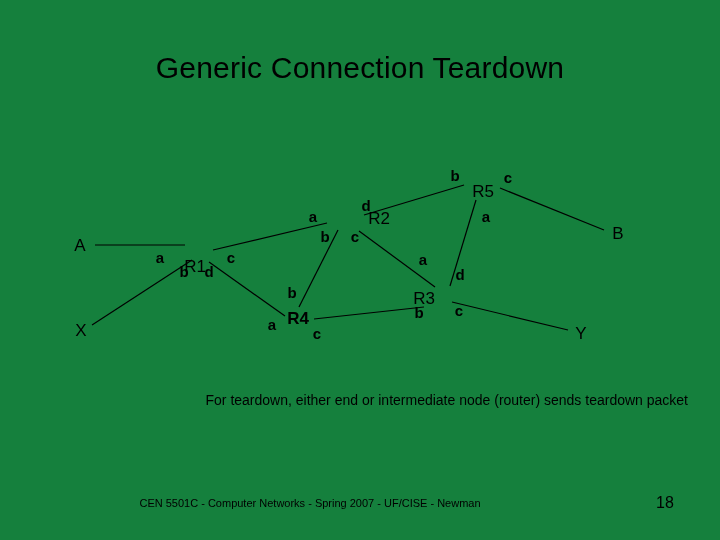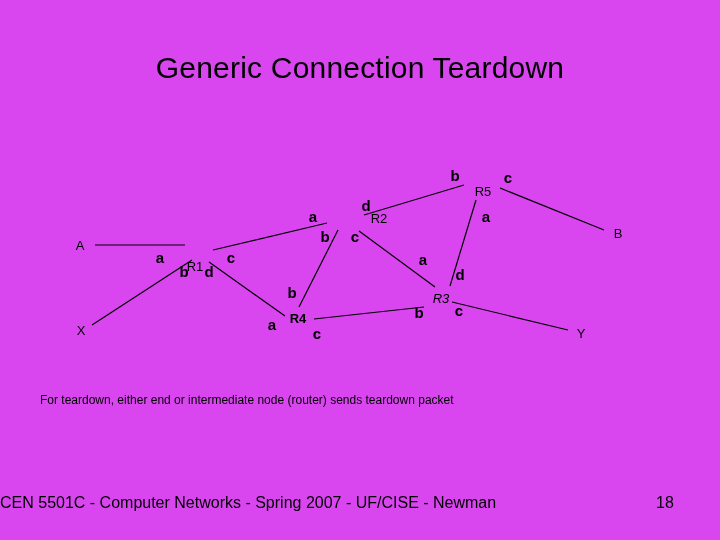--- a/index.html
+++ b/index.html
@@ -14,21 +14,21 @@
     position: relative;
     overflow: hidden;
     font-family: "Liberation Sans", sans-serif;
     color: #000000;
   }
   #slide {
     position: absolute;
     left: 0; top: 0;
     width: 720px;
     height: 540px;
-    background: #d946ef;
+    background: #15803d;
   }
   .slide-title {
     position: absolute;
     left: 0;
     top: 48px;
     width: 720px;
     text-align: center;
     font-size: 30px;
     font-weight: normal;
     line-height: 40px;
@@ -45,52 +45,53 @@
   }
   #diagram svg {
     position: absolute;
     left: 0; top: 0;
     width: 720px;
     height: 230px;
     overflow: visible;
   }
   .node-label {
     position: absolute;
-    font-size: 13px;
+    font-size: 17px;
     line-height: 17px;
     color: #000000;
     white-space: nowrap;
     transform: translate(-50%, -50%);
   }
   .port-label {
     position: absolute;
     font-size: 15px;
     font-weight: bold;
     line-height: 15px;
     color: #000000;
     white-space: nowrap;
     transform: translate(-50%, -50%);
   }
   .caption {
     position: absolute;
     left: 40px;
     top: 390px;
     width: 648px;
-    text-align: left;
-    font-size: 12px;
+    text-align: right;
+    font-size: 14px;
     line-height: 20px;
     color: #000000;
     white-space: nowrap;
   }
   .footer-text {
     position: absolute;
     left: 0;
     top: 494px;
     width: 620px;
-    font-size: 16px;
+    text-align: center;
+    font-size: 11px;
     line-height: 18px;
     color: #000000;
     white-space: nowrap;
   }
   .footer-page {
     position: absolute;
     left: 640px;
     top: 494px;
     width: 50px;
     text-align: center;
@@ -120,21 +121,21 @@
         <line x1="314" y1="179" x2="424" y2="167" stroke="#000000" stroke-width="1.2"></line>
         <line x1="452" y1="162" x2="568" y2="190" stroke="#000000" stroke-width="1.2"></line>
       </svg>
     <div id="node-layer">
         <div class="node-label" style="left: 80px; top: 105px;">A</div>
         <div class="node-label" style="left: 81px; top: 190px;">X</div>
         <div class="node-label" style="left: 618px; top: 93px;">B</div>
         <div class="node-label" style="left: 581px; top: 193px;">Y</div>
         <div class="node-label" style="left: 195px; top: 110px; margin-top: 16px;">R1</div>
         <div class="node-label" style="left: 349px; top: 78px; margin-left: 30px;">R2</div>
-        <div class="node-label" style="left: 441px; top: 158px; font-style: italic;">R3</div>
+        <div class="node-label" style="left: 424px; top: 158px;">R3</div>
         <div class="node-label" style="left: 298px; top: 178px; font-weight: bold;">R4</div>
         <div class="node-label" style="left: 483px; top: 51px;">R5</div>
       </div>
     <div id="port-layer">
         <div class="port-label" style="left: 160px; top: 117px;">a</div>
         <div class="port-label" style="left: 184px; top: 131px;">b</div>
         <div class="port-label" style="left: 231px; top: 117px;">c</div>
         <div class="port-label" style="left: 209px; top: 131px;">d</div>
         <div class="port-label" style="left: 313px; top: 76px;">a</div>
         <div class="port-label" style="left: 325px; top: 96px;">b</div>

